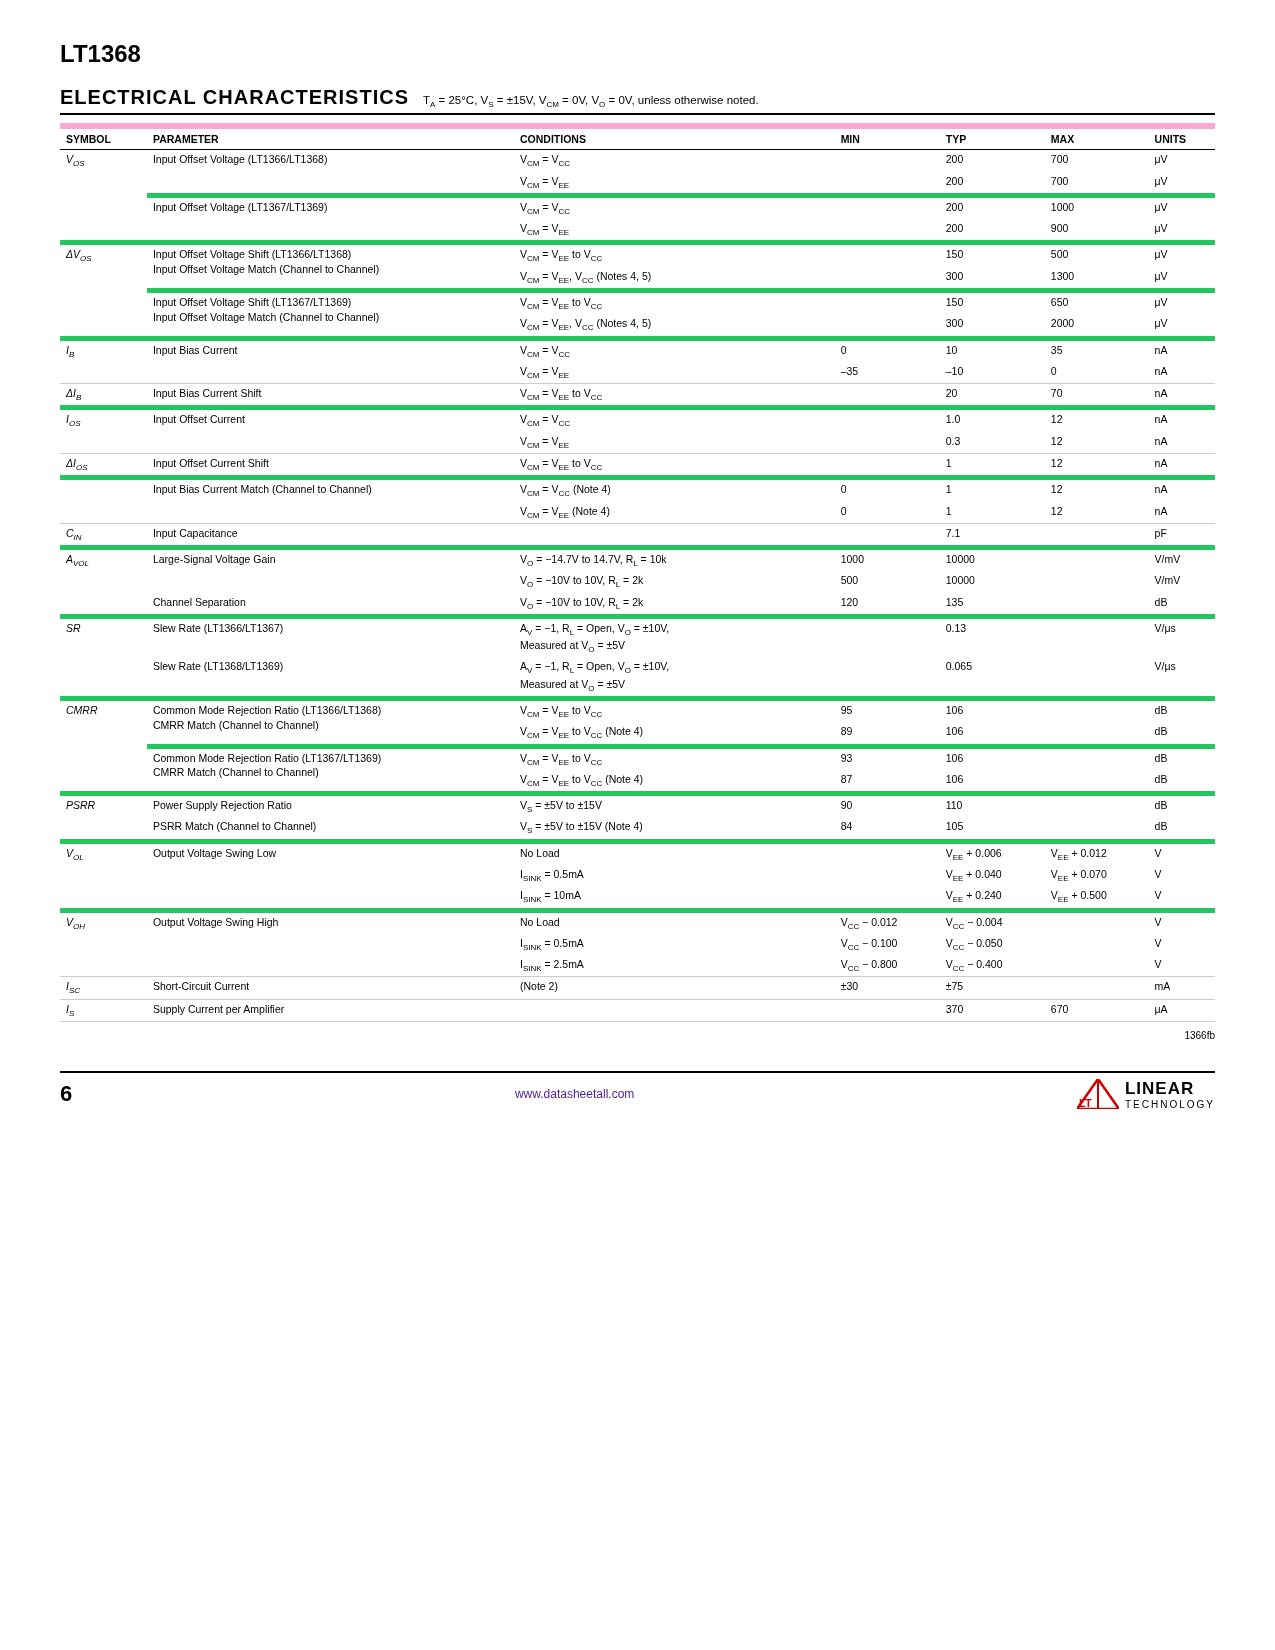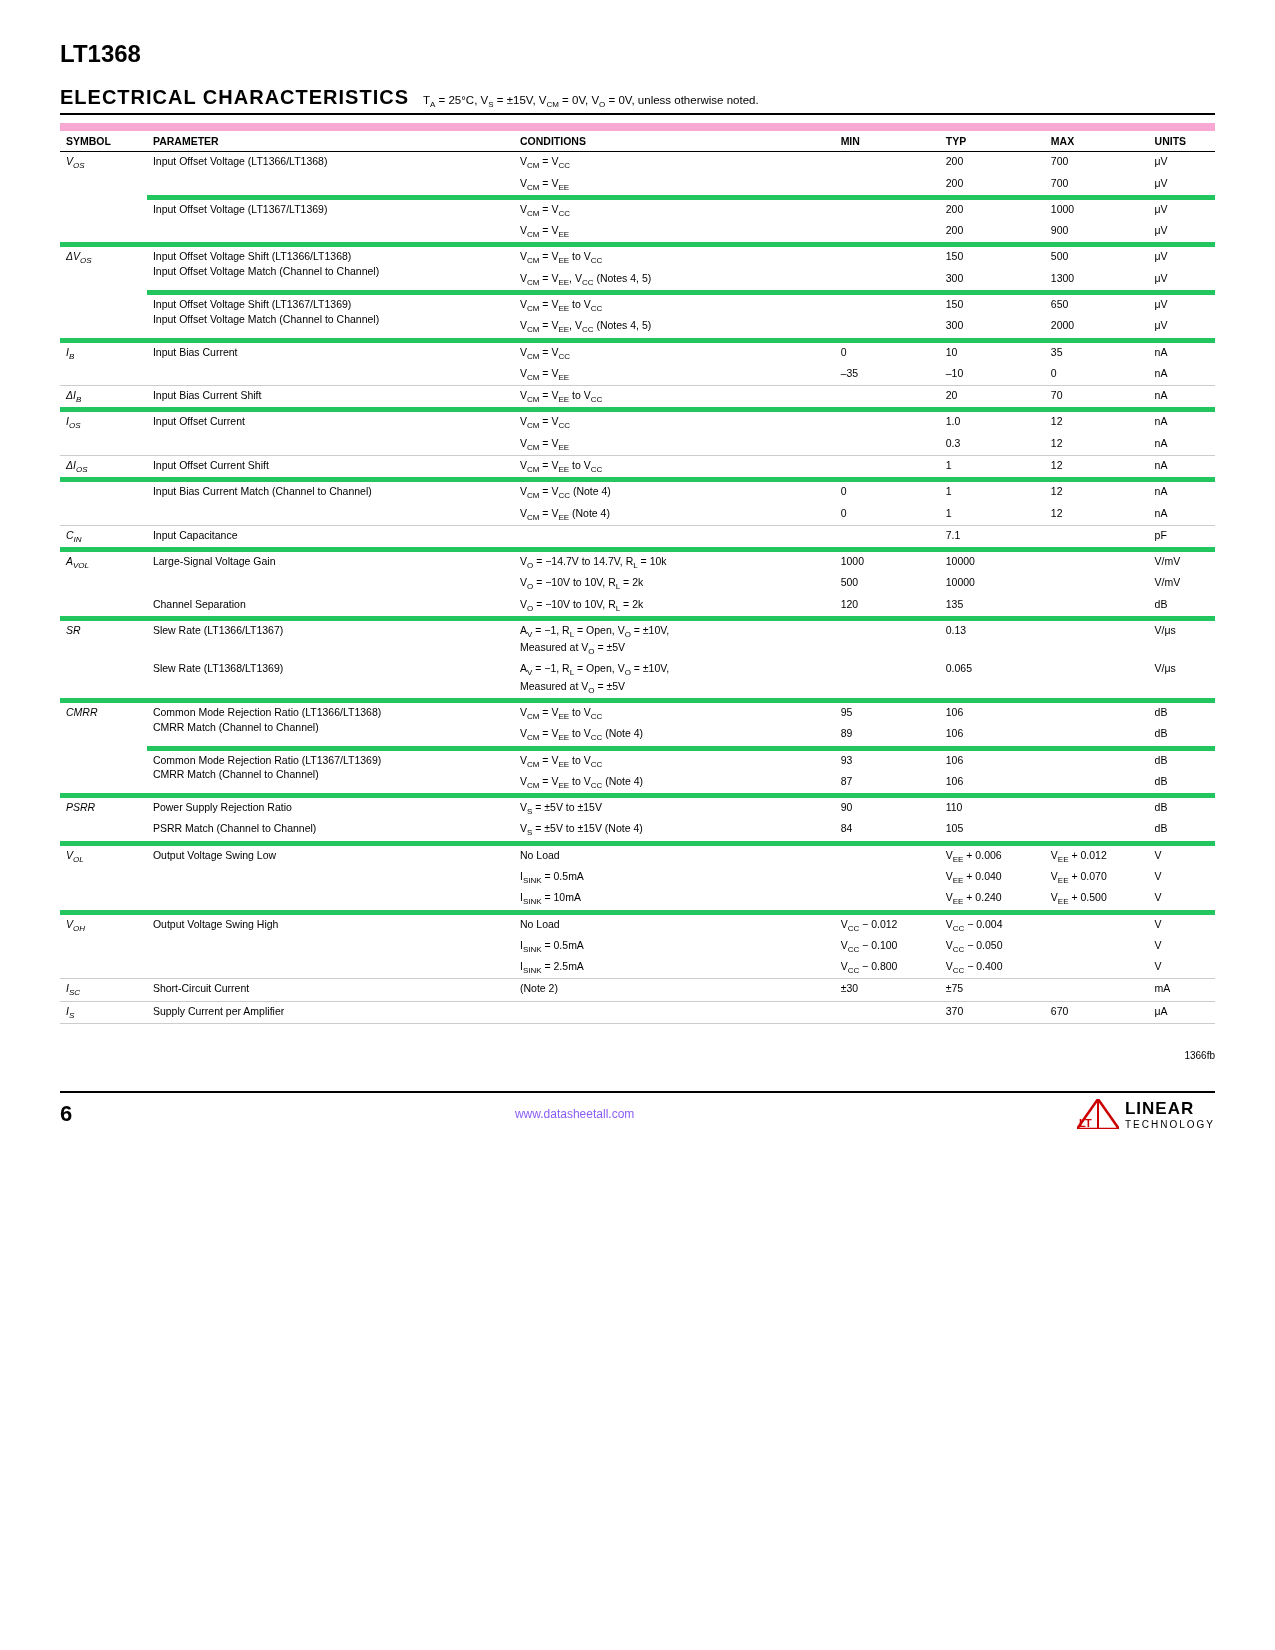--- a/index.html
+++ b/index.html
@@ -37,21 +37,21 @@
       font-size: 11.5px;
       font-weight: normal;
     }
     table {
       width: 100%;
       border-collapse: collapse;
       margin-top: 2px;
       font-size: 10.5px;
     }
     thead tr {
-      border-top: 8px solid #f9a8d4;
+      border-top: 6px solid #f9a8d4;
       border-bottom: 1.5px solid #000;
     }
     thead th {
       font-weight: bold;
       text-align: left;
       padding: 4px 6px;
       font-size: 10.5px;
     }
     tbody tr {
       border-bottom: 1px solid #ccc;
@@ -78,29 +78,29 @@
     sub, sup { font-size: 8px; }
     .footer-line {
       border-top: 2px solid #000;
       margin-top: 30px;
       padding-top: 6px;
       display: flex;
       justify-content: space-between;
       align-items: center;
     }
     .page-num { font-size: 22px; font-weight: bold; }
-    .footer-url { color: #8b5cf6; font-size: 12px; text-decoration: none; }
+    .footer-url { color: #4c1d95; font-size: 12px; text-decoration: none; }
     .footer-logo {
       display: flex;
       align-items: center;
       gap: 6px;
     }
     .linear-text { font-size: 17px; font-weight: bold; letter-spacing:1px; }
     .technology-text { font-size: 10px; letter-spacing:2px; }
-    .doc-ref { font-size: 10px; margin-top: 26px; text-align: right; }
+    .doc-ref { font-size: 10px; margin-top: 8px; text-align: right; }
   </style>
 </head>
 <body>
 
 <div class="page-title">LT1368</div>
 
 <div class="section-header">
   <span class="section-title">ELECTRICAL CHARACTERISTICS</span>
   <span class="section-subtitle">T<sub>A</sub> = 25°C, V<sub>S</sub> = ±15V, V<sub>CM</sub> = 0V, V<sub>O</sub> = 0V, unless otherwise noted.</span>
 </div>

